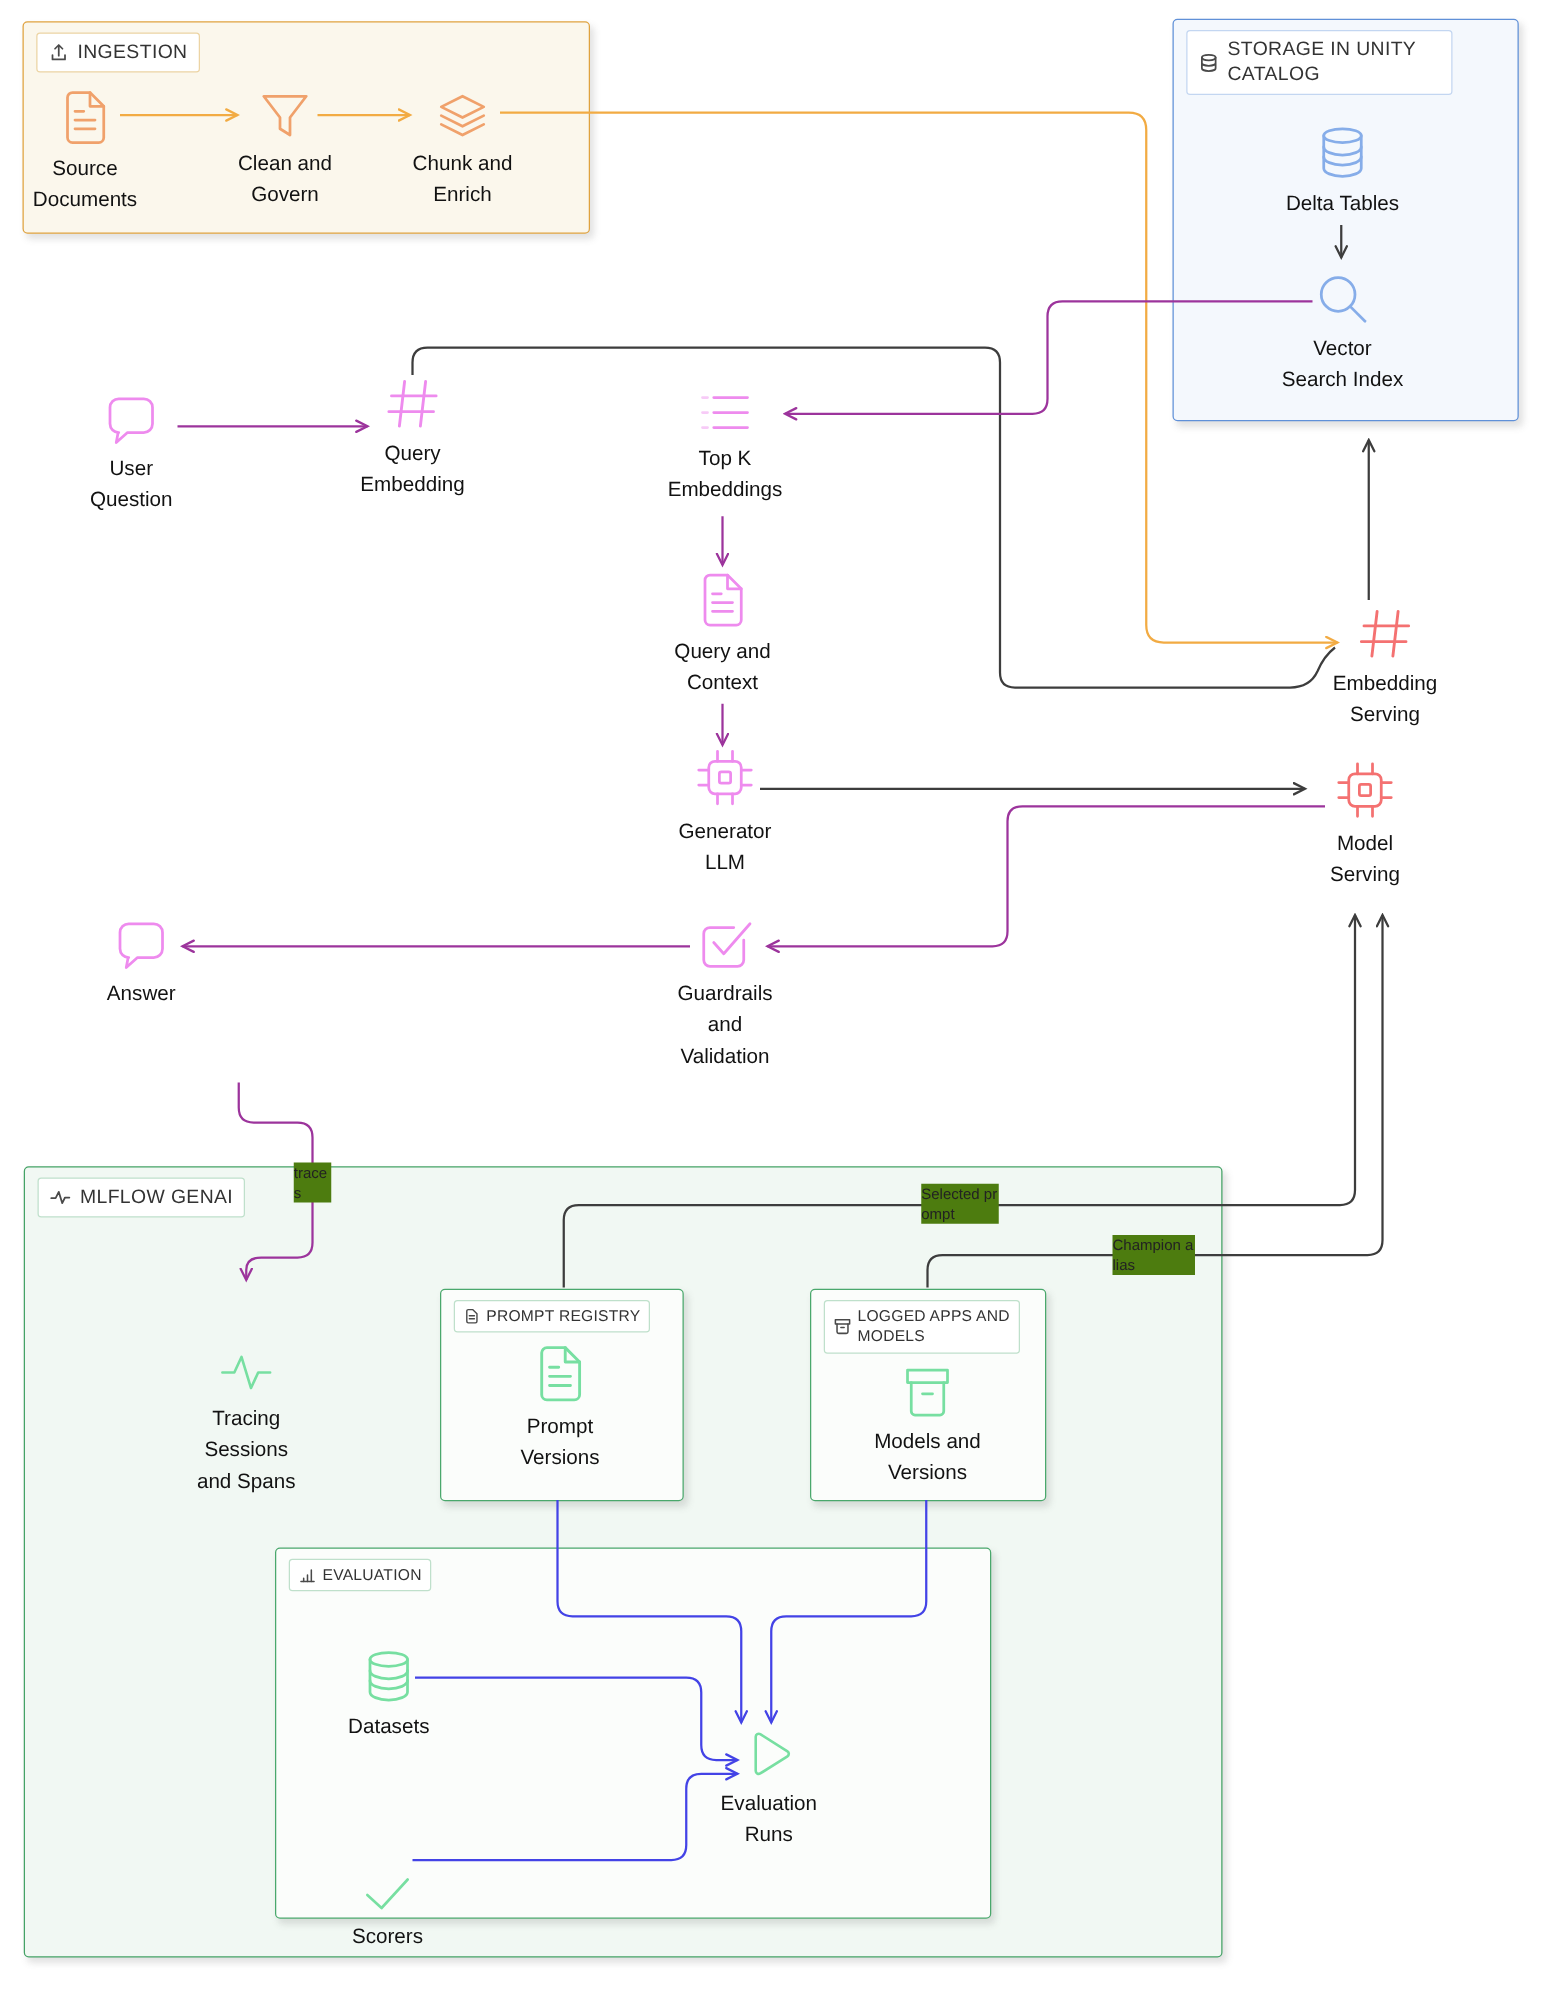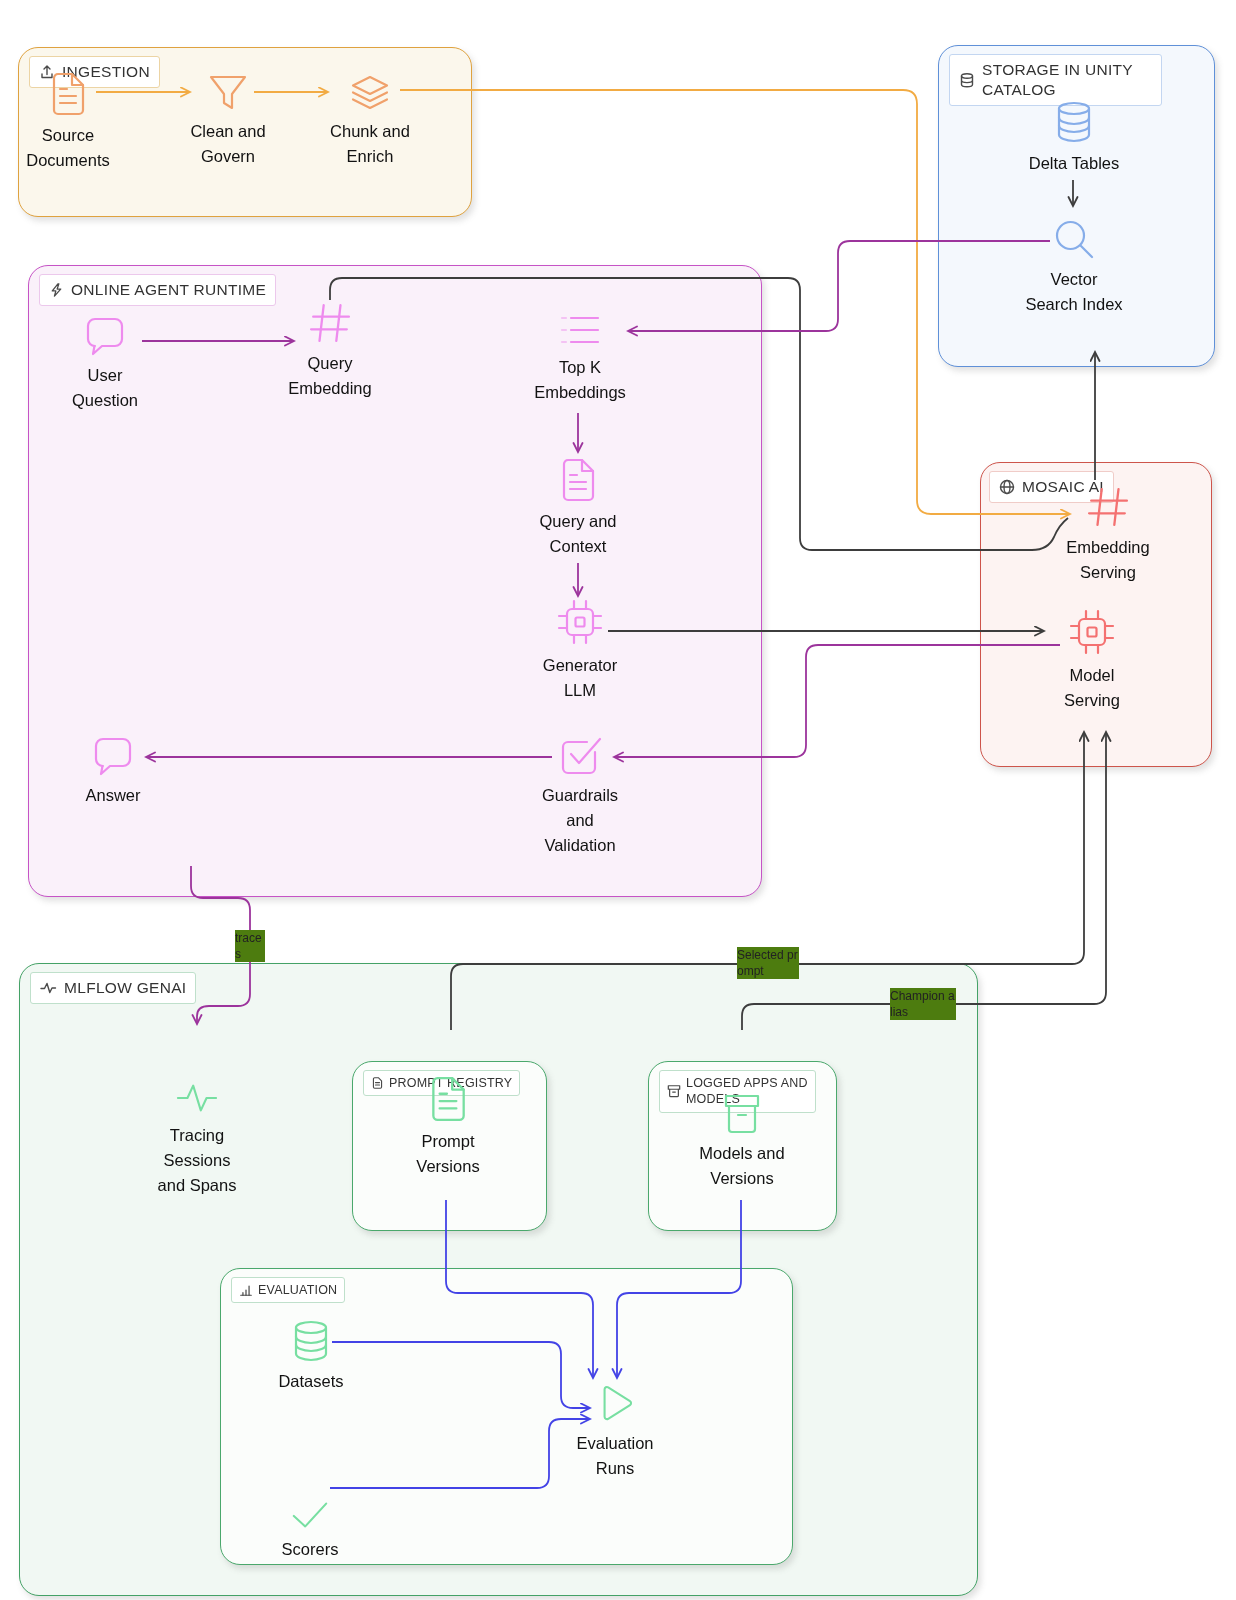--- a/index.html
+++ b/index.html
@@ -1,20 +1,20 @@
 <!DOCTYPE html>
 <html><head>
 <meta charset="utf-8">
 <style>
   html,body{margin:0;padding:0;background:#ffffff;}
   .canvas{position:relative;width:1236px;height:1600px;background:#fff;overflow:hidden;
           font-family:"Liberation Sans", sans-serif;}
   
   .gbox{position:absolute;border:1.6px solid var(--bc);background:var(--bg);
-        border-radius:20px;box-shadow:3px 4px 6px rgba(90,90,90,.18);margin-top:30px;}
+        border-radius:4px;box-shadow:3px 4px 6px rgba(90,90,90,.18);}
   .g-ing{--bc:#dfa23f;--bg:#fbf7ec;--bbc:#ecd4a4;}
   .g-sto{--bc:#5f90d8;--bg:#f4f8fd;--bbc:#c3d6f1;}
   .g-run{--bc:#c653c6;--bg:#faf1fa;--bbc:#ecc8ec;}
   .g-mos{--bc:#cd544b;--bg:#fdf3f2;--bbc:#f0ccc8;}
   .g-mlf{--bc:#44a266;--bg:#f1f8f3;--bbc:#bfe0cb;}
   .g-inner{--bc:#4aa86c;--bg:#fbfdfb;--bbc:#bfe0cb;}
   .badge{position:absolute;top:8px;left:10px;background:#fff;border:1px solid var(--bbc);
          border-radius:3px;padding:5px 9px;display:flex;gap:7px;align-items:center;}
   .btxt{font-size:15.5px;color:#333;letter-spacing:.3px;line-height:1.3;white-space:nowrap;}
   .btxt.wrap{white-space:normal;}
@@ -57,43 +57,21 @@
       <span class="ic ic-title">
           <svg width="16" height="17" viewBox="0 0 16 17">
             <ellipse cx="8" cy="4" rx="5.5" ry="2.2"></ellipse>
             <path d="M2.5 4v8.5c0 1.3 2.5 2.3 5.5 2.3s5.5-1 5.5-2.3V4M2.5 8.3c0 1.3 2.5 2.3 5.5 2.3s5.5-1 5.5-2.3"></path>
           </svg>
         </span>
       <span class="btxt wrap" style="max-width:170px">STORAGE IN UNITY CATALOG</span>
     </div>
   </div>
 
-  <div class="gbox g-run" style="left:28px;top:235px;width:732px;height:630px">
-    <div class="badge">
-      <span class="ic ic-title">
-          <svg width="15" height="16" viewBox="0 0 16 16">
-            <path d="M9.5 1.5L3.5 9h3.8L5.8 14.5 12.5 7H8.7l1.8-5.5z"></path>
-          </svg>
-        </span>
-      <span class="btxt">ONLINE AGENT RUNTIME</span>
-    </div>
-  </div>
-
-  <div class="gbox g-mos" style="left:980px;top:432px;width:230px;height:303px">
-    <div class="badge" style="left:8px">
-      <span class="ic ic-title">
-          <svg width="16" height="16" viewBox="0 0 16 16">
-            <circle cx="8" cy="8" r="6.5"></circle>
-            <ellipse cx="8" cy="8" rx="3" ry="6.5"></ellipse>
-            <path d="M1.5 8h13"></path>
-          </svg>
-        </span>
-      <span class="btxt">MOSAIC AI</span>
-    </div>
-  </div>
+
 
   <div class="gbox g-mlf" style="left:19px;top:933px;width:957px;height:631px">
     <div class="badge">
       <span class="ic ic-title">
           <svg width="17" height="16" viewBox="0 0 17 16">
             <path d="M1 8.5h3.5L7 3.5l2.8 9 2.2-4.5H15.5"></path>
           </svg>
         </span>
       <span class="btxt">MLFLOW GENAI</span>
     </div>

